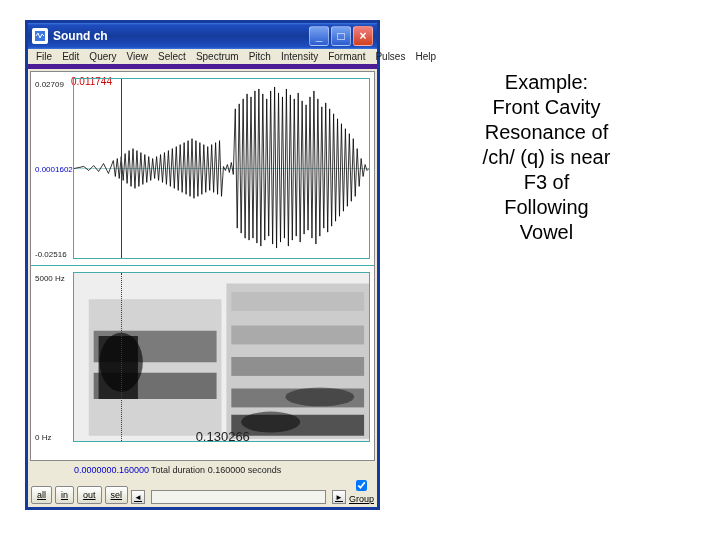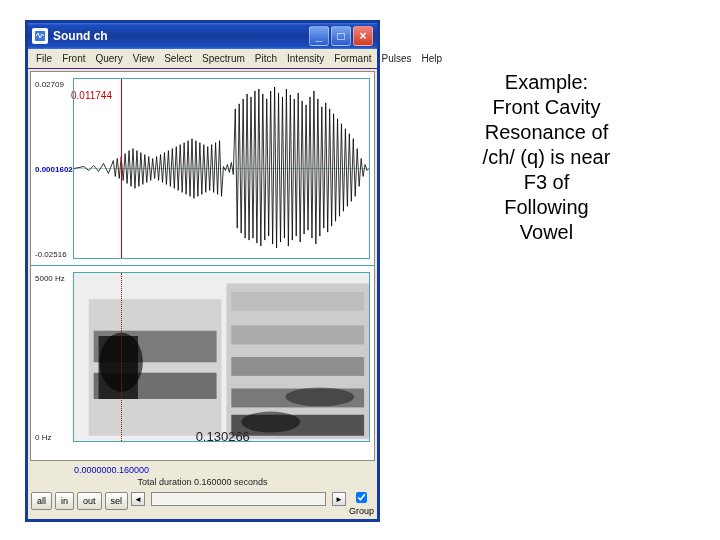--- a/index.html
+++ b/index.html
@@ -59,48 +59,48 @@
   .tb-min, .tb-max { background: linear-gradient(to bottom,#7aa5f0,#2a5cd0); }
   .tb-close { background: linear-gradient(to bottom,#f08080,#d04020); }
   .menubar {
     height: 20px;
     background: #ece9d8;
     display: flex;
     align-items: center;
     padding: 0 4px;
     font-size: 10px;
     color: #222;
-    border-bottom: 1px solid #4c1d95;
+    border-bottom: 5px solid #4c1d95;
     gap: 2px;
   }
   .menubar .mitem { padding: 1px 4px; }
   .menubar .mitem.right { margin-left: auto; }
   .plot-area {
     background: #fff;
     border: 1px solid #888;
     margin: 2px;
     display: flex;
     flex-direction: column;
     position: relative;
     height: 390px;
   }
   .plot-top-label {
     position: absolute;
-    top: 18px; left: 40px;
+    top: 4px; left: 40px;
     font-size: 10px;
     color: #c00;
     text-align: right;
   }
   .ylab {
     position: absolute;
     left: 4px;
     font-size: 8px;
     color: #222;
   }
-  .ylab.blue { color: #00c; font-weight: bold; }
+  .ylab.blue { color: #00c; }
   .wave-row {
     height: 50%;
     position: relative;
     border-bottom: 1px solid #4aa;
   }
   .spec-row {
     height: 50%;
     position: relative;
   }
   .plot-inner {
@@ -118,33 +118,33 @@
   }
   .cursor-line.dotted {
     background: transparent;
     border-left: 1px dotted #c00;
   }
   .bottom-info {
     background: #ece9d8;
     padding: 2px 4px;
     font-size: 9px;
     display: flex;
-    flex-direction: column;
     gap: 2px;
   }
   .info-row { display: flex; align-items: center; }
   .info-row .lbl { color: #00c; font-size: 9px; }
   .info-row .mid { flex: 1; text-align: center; color: #222; }
   .info-row .rlbl { color: #00c; }
   .tool-row {
     display: flex;
     gap: 3px;
     padding: 3px;
     background: #ece9d8;
-    align-items: flex-start;
+    align-items: flex-end;
+    text-decoration: underline;
   }
   .tbtn {
     height: 18px;
     padding: 0 5px;
     background: linear-gradient(to bottom,#fff,#e0e0d0);
     border: 1px solid #888;
     font-size: 9px;
     border-radius: 2px;
     display: flex; align-items: center;
   }
@@ -199,21 +199,21 @@
           </svg>
       </span>
       <span class="tb-title">Sound ch</span>
       <span class="tb-btn tb-min">_</span>
       <span class="tb-btn tb-max">□</span>
       <span class="tb-btn tb-close">×</span>
     </div>
 
     <div class="menubar">
       <span class="mitem">File</span>
-      <span class="mitem">Front</span>
+      <span class="mitem">Edit</span>
       <span class="mitem">Query</span>
       <span class="mitem">View</span>
       <span class="mitem">Select</span>
       <span class="mitem">Spectrum</span>
       <span class="mitem">Pitch</span>
       <span class="mitem">Intensity</span>
       <span class="mitem">Formant</span>
       <span class="mitem">Pulses</span>
       <span class="mitem right">Help</span>
     </div>

